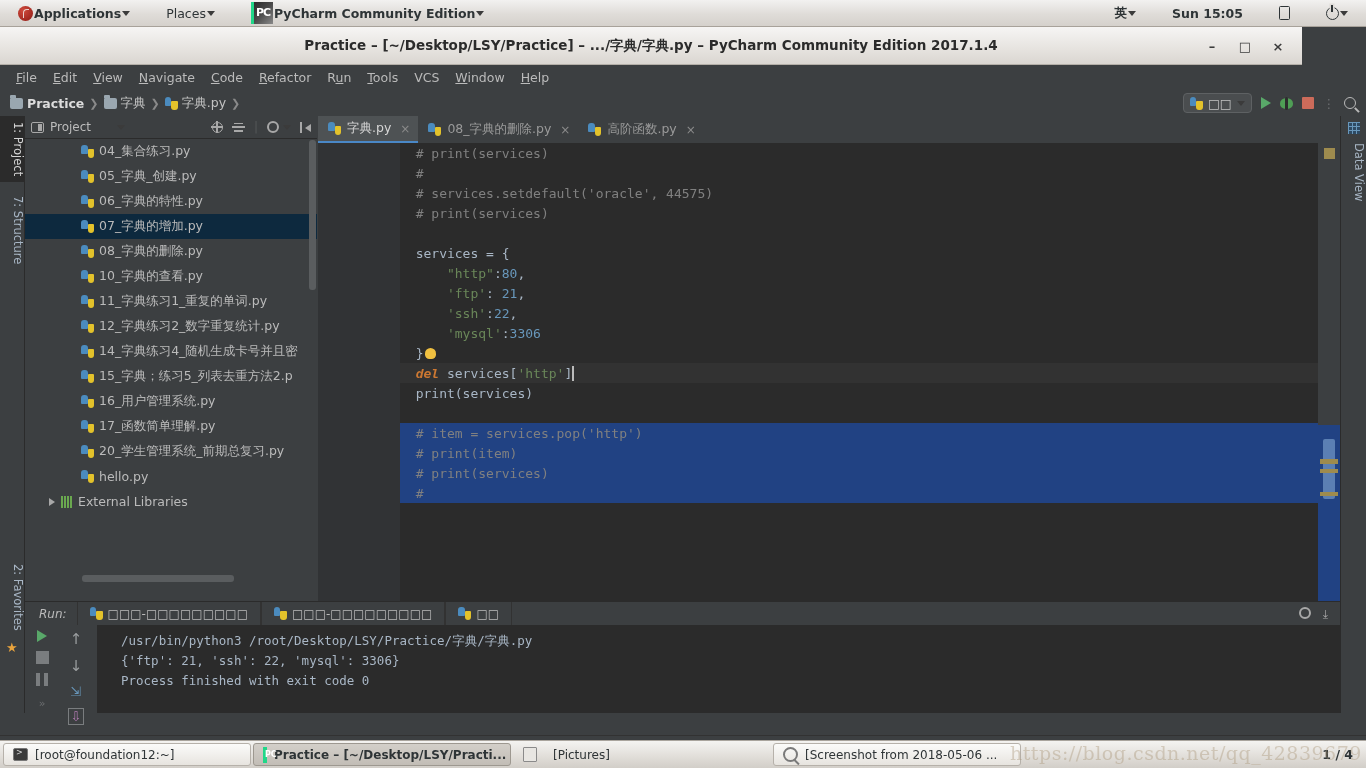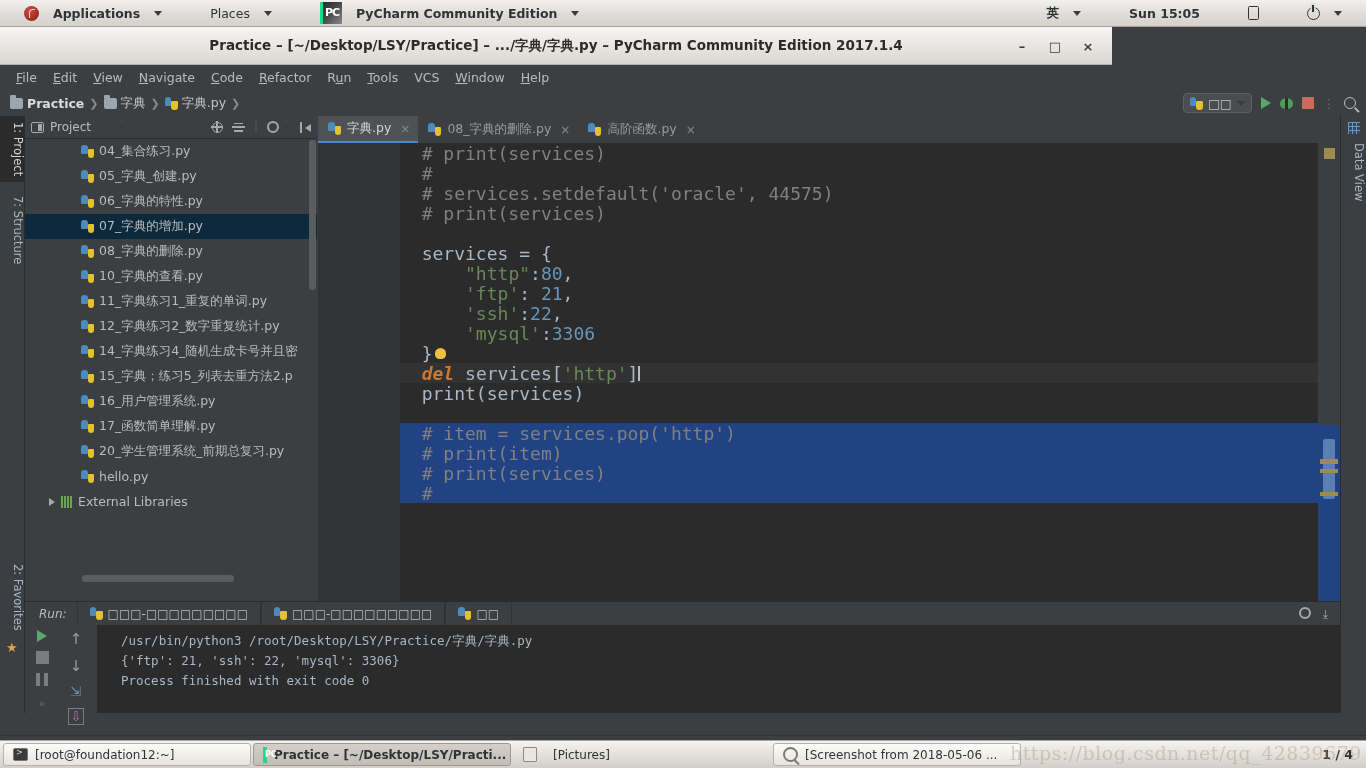--- a/index.html
+++ b/index.html
@@ -16,21 +16,21 @@
   
   .gnome-panel {
     position: absolute; top: 0; left: 0; width: 1366px; height: 27px;
     background: linear-gradient(to bottom, #f2f1f0 0%, #dfdcd8 55%, #d5d1cc 100%);
     border-bottom: 1px solid #a8a29a;
     color: #2e3436;
     display: flex; align-items: center;
     font-family: "DejaVu Sans", "Liberation Sans", sans-serif;
     font-size: 12.5px;
   }
-  .gnome-item { display: flex; align-items: center; gap: 14px; padding: 0 24px; height: 27px; }
+  .gnome-item { display: flex; align-items: center; gap: 1px; padding: 0 18px; height: 27px; }
   .gnome-item.bold { font-weight: bold; }
   .caret { width: 0; height: 0; border-left: 4px solid transparent; border-right: 4px solid transparent; border-top: 5px solid #3b3b3b; }
   .fedora-logo {
     width: 15px; height: 15px; border-radius: 50%;
     background: radial-gradient(circle at 35% 32%, #d04a3c 0%, #8d1a14 100%);
     position: relative;
   }
   .fedora-logo:after {
     content:""; position:absolute; left:5px; top:3px; width:5px; height:8px;
     border:1.6px solid #e9d3cf; border-right:none; border-bottom:none;
@@ -45,21 +45,21 @@
     position:absolute; inset:0; color:#fff; font-weight:bold; font-size:11px;
     line-height:22px; text-align:left; padding-left:2px; letter-spacing:-1px;
   }
   .gnome-right { margin-left: auto; display:flex; align-items:center; }
   .sq-icon { width: 11px; height: 14px; border: 1.6px solid #2e3436; border-radius: 1.5px; }
   .power-icon { width: 13px; height: 13px; border: 1.7px solid #2e3436; border-radius: 50%; position: relative; }
   .power-icon:after { content:""; position:absolute; left:4.2px; top:-3px; width:1.7px; height:7px; background:#2e3436; box-shadow: 0 0 0 1.5px #dfdcd8; }
 
   
   .win-title {
-    position: absolute; top: 27px; left: 0; width: 1112px; height: 38px;
+    position: absolute; top: 27px; left: 0; width: 1302px; height: 38px;
     background: linear-gradient(to bottom, #f6f5f4 0%, #e6e3df 60%, #dad6d1 100%);
     border-bottom: 1px solid #b4afa8;
     display: flex; align-items: center; justify-content: center;
     color: #2b2b2b; font-size: 13.5px; font-weight: bold;
   }
   .win-btns { position: absolute; right: 8px; top: 0; height: 38px; display: flex; align-items: center; gap: 17px; padding-right: 8px; }
   .win-btn { color: #3b3b3b; font-size: 13px; width: 16px; text-align: center; cursor: default; }
 
   
   .ide { position: absolute; top: 65px; left: 0; width: 1366px; height: 648px; background: #3c3f41; }
@@ -136,21 +136,21 @@
   .proj-hscroll { position:absolute; left:57px; bottom:19px; width:152px; height:7px; background:#5a5d5f; border-radius:3px; }
 
   
   .tabbar { position:absolute; left:318px; top:51px; width:1022px; height:27px; background:#3c3f41; display:flex; align-items:flex-end; }
   .etab { height:27px; display:flex; align-items:center; gap:6px; padding:0 8px 0 10px; font-size:12.5px; color:#9a9a9a; cursor:default; }
   .etab.active { background:#4e5254; color:#d6d6d6; border-bottom:2px solid #4a88c7; }
   .etab .x { color:#8b8b8b; font-size:12px; margin-left:3px; }
 
   
   .editor { position:absolute; left:318px; top:78px; width:1022px; height:458px; background:#2b2b2b;
-            font-family: "DejaVu Sans Mono", "Liberation Mono", monospace; font-size:18px; }
+            font-family: "DejaVu Sans Mono", "Liberation Mono", monospace; font-size:13px; }
   .gutter { position:absolute; left:0; top:0; width:82px; height:458px; background:#313335; }
   .code-area { position:absolute; left:82px; top:0; right:22px; height:458px; overflow:hidden; }
   .cline { height:20px; display:flex; align-items:center; white-space:pre; }
   .kw { color:#cc7832; font-weight:bold;font-style:italic; }
   .str { color:#6a8759; }
   .num { color:#6897bb; }
   .cmt { color:#808080; }
   .plain { color:#a9b7c6; }
   .sel-line { background:#214283; }
   .cur-line { background:#323232; }

